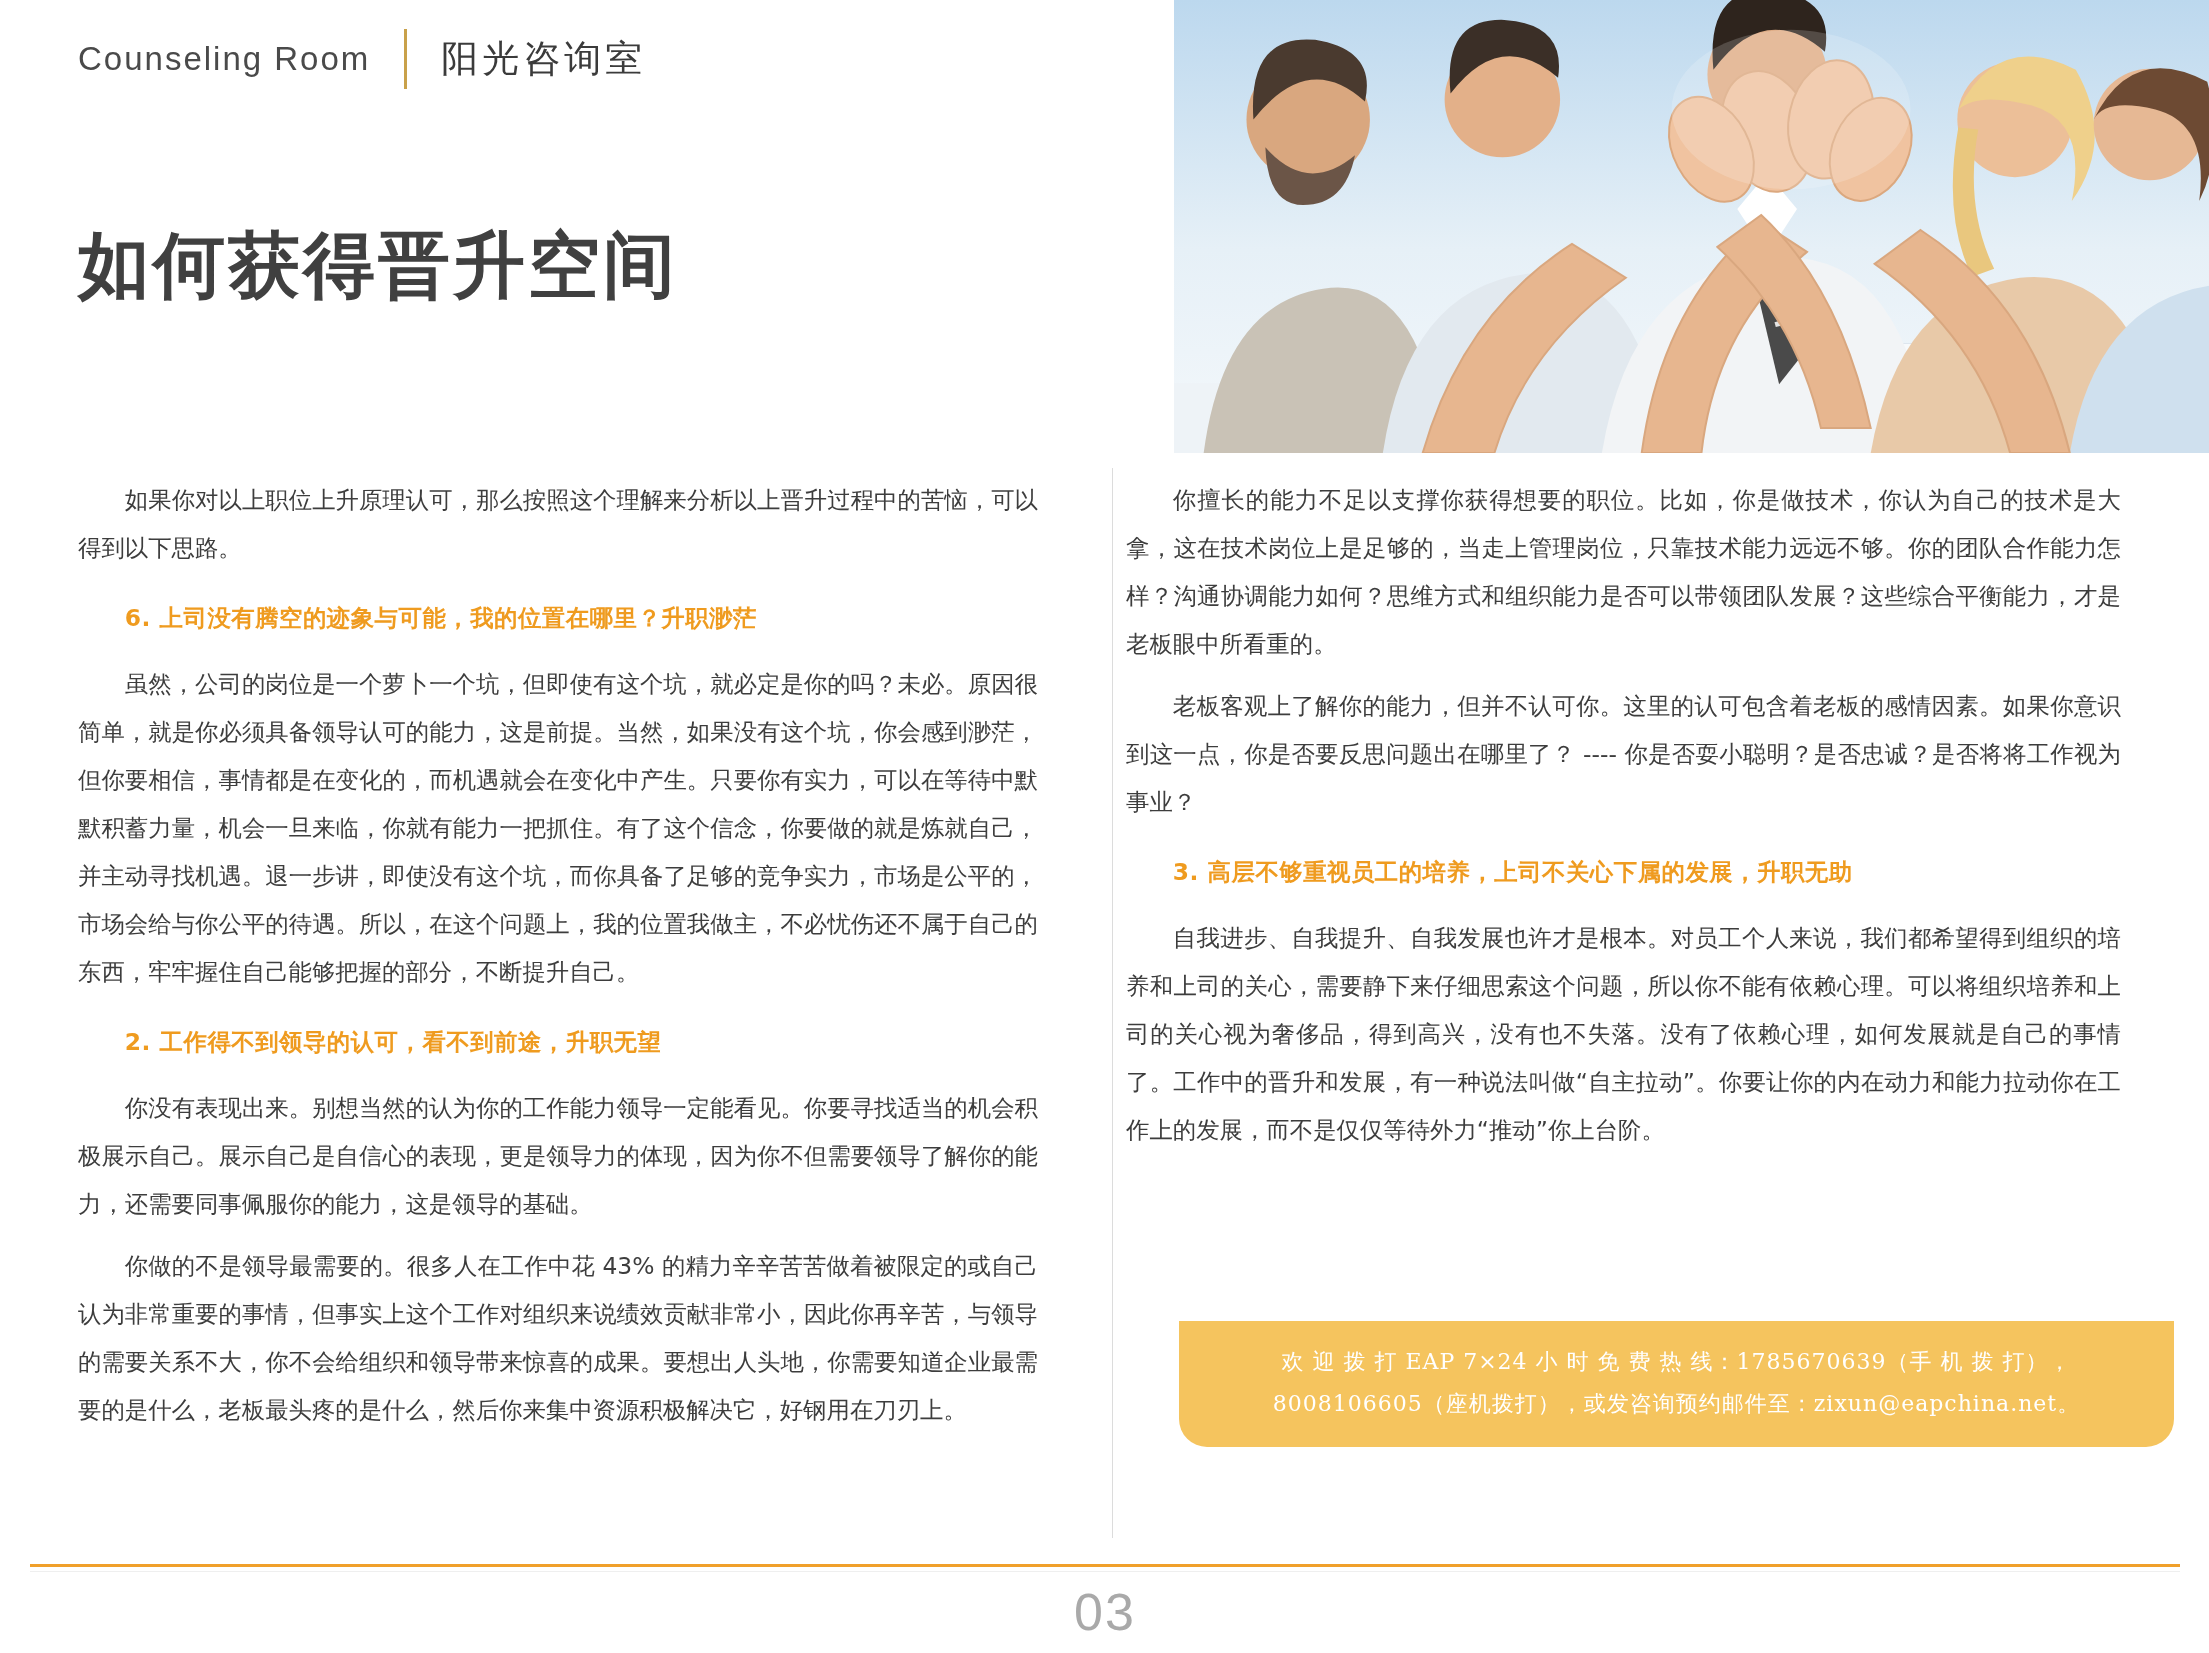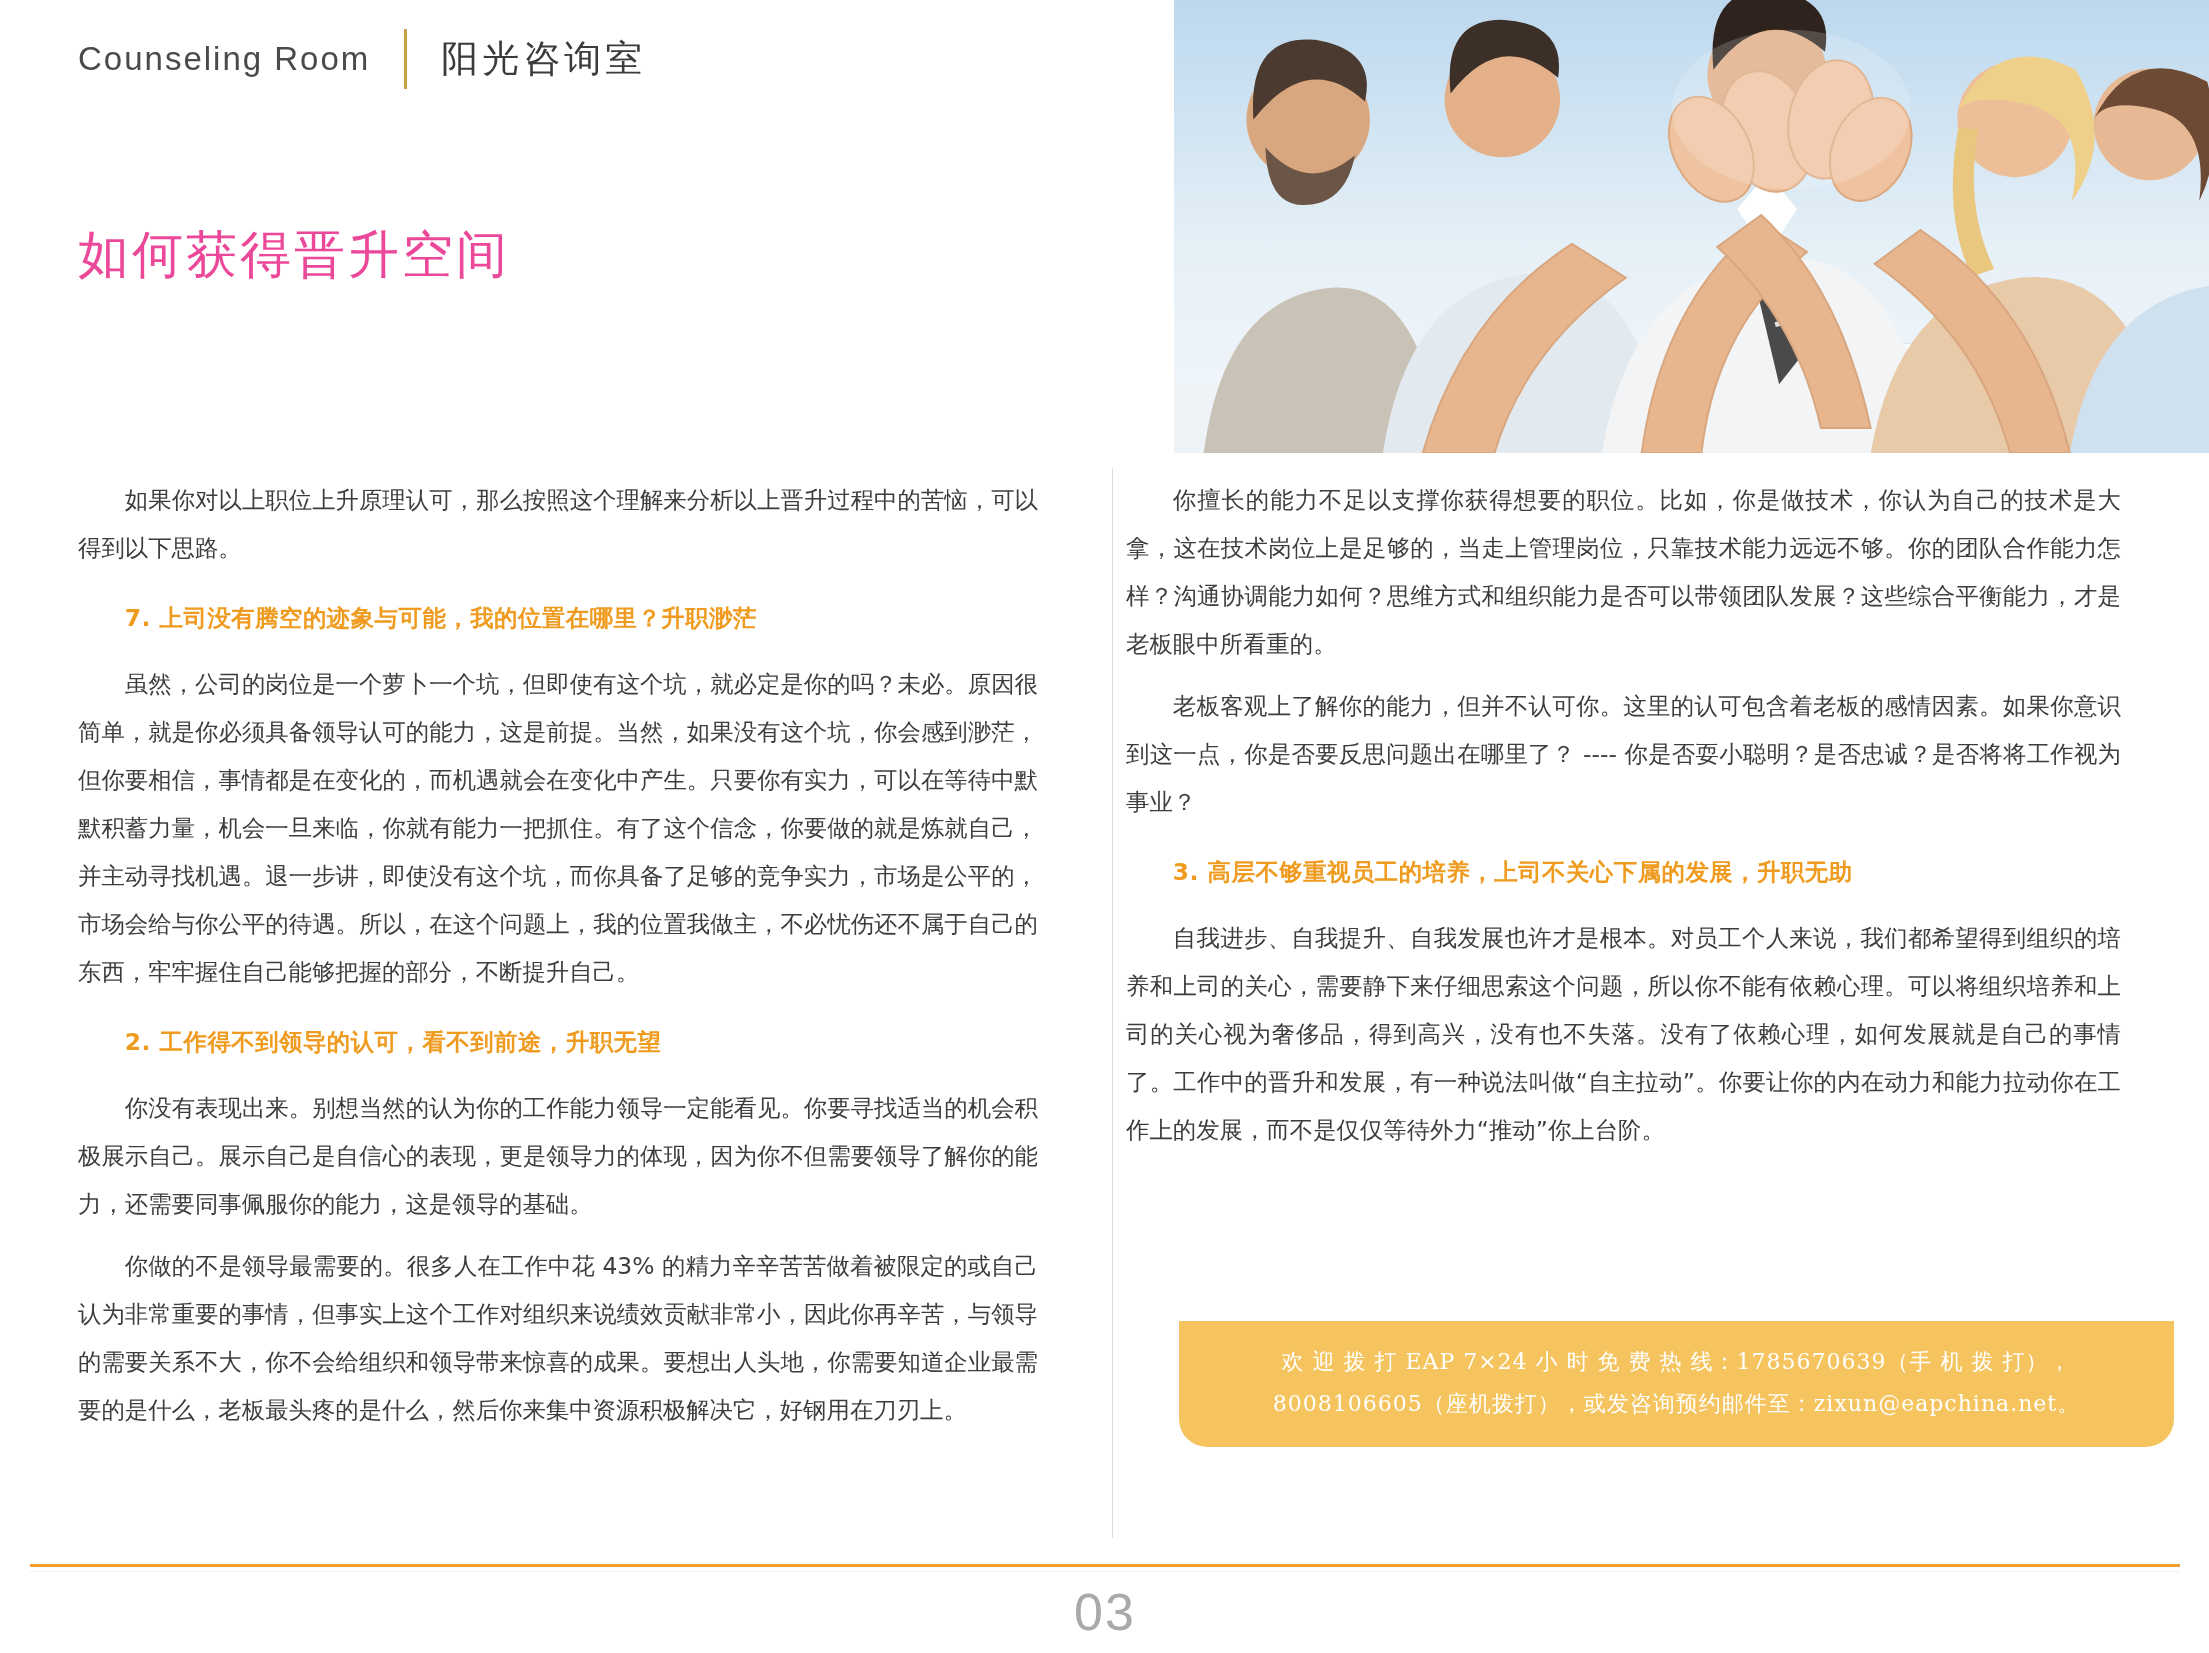--- a/index.html
+++ b/index.html
@@ -63,24 +63,24 @@
     background: linear-gradient(180deg, #cfe3f2 0%, #e8f1f7 45%, #f2f6f9 100%);
   }
   .hero svg { display:block; width:100%; height:100%; }
 
   
   .title {
     position: absolute;
     left: 78px;
     top: 229px;
     font-family: "DejaVu Sans", sans-serif;
-    font-size: 51px;
-    font-weight: 400;
+    font-size: 72px;
+    font-weight: 700;
     letter-spacing: 3px;
-    color: #ec4899;
+    color: #404040;
     line-height: 1;
   }
 
   
   .col {
     position: absolute;
     width: 955px;
     font-size: 23.4px;
     line-height: 48px;
     color: #3d3d3d;
@@ -248,21 +248,21 @@
       </g>
     </svg>
   </div>
 
   <div class="title">如何获得晋升空间</div>
 
   <div class="v-divider"></div>
 
   <div class="col col-left">
     <p>如果你对以上职位上升原理认可，那么按照这个理解来分析以上晋升过程中的苦恼，可以得到以下思路。</p>
-    <div class="subhead">7. 上司没有腾空的迹象与可能，我的位置在哪里？升职渺茫</div>
+    <div class="subhead">6. 上司没有腾空的迹象与可能，我的位置在哪里？升职渺茫</div>
     <p>虽然，公司的岗位是一个萝卜一个坑，但即使有这个坑，就必定是你的吗？未必。原因很简单，就是你必须具备领导认可的能力，这是前提。当然，如果没有这个坑，你会感到渺茫，但你要相信，事情都是在变化的，而机遇就会在变化中产生。只要你有实力，可以在等待中默默积蓄力量，机会一旦来临，你就有能力一把抓住。有了这个信念，你要做的就是炼就自己，并主动寻找机遇。退一步讲，即使没有这个坑，而你具备了足够的竞争实力，市场是公平的，市场会给与你公平的待遇。所以，在这个问题上，我的位置我做主，不必忧伤还不属于自己的东西，牢牢握住自己能够把握的部分，不断提升自己。</p>
     <div class="subhead">2. 工作得不到领导的认可，看不到前途，升职无望</div>
     <p>你没有表现出来。别想当然的认为你的工作能力领导一定能看见。你要寻找适当的机会积极展示自己。展示自己是自信心的表现，更是领导力的体现，因为你不但需要领导了解你的能力，还需要同事佩服你的能力，这是领导的基础。</p>
     <p>你做的不是领导最需要的。很多人在工作中花 43% 的精力辛辛苦苦做着被限定的或自己认为非常重要的事情，但事实上这个工作对组织来说绩效贡献非常小，因此你再辛苦，与领导的需要关系不大，你不会给组织和领导带来惊喜的成果。要想出人头地，你需要知道企业最需要的是什么，老板最头疼的是什么，然后你来集中资源积极解决它，好钢用在刀刃上。</p>
   </div>
 
   <div class="col col-right">
     <p>你擅长的能力不足以支撑你获得想要的职位。比如，你是做技术，你认为自己的技术是大拿，这在技术岗位上是足够的，当走上管理岗位，只靠技术能力远远不够。你的团队合作能力怎样？沟通协调能力如何？思维方式和组织能力是否可以带领团队发展？这些综合平衡能力，才是老板眼中所看重的。</p>
     <p>老板客观上了解你的能力，但并不认可你。这里的认可包含着老板的感情因素。如果你意识到这一点，你是否要反思问题出在哪里了？ ---- 你是否耍小聪明？是否忠诚？是否将将工作视为事业？</p>
     <div class="subhead">3. 高层不够重视员工的培养，上司不关心下属的发展，升职无助</div>

